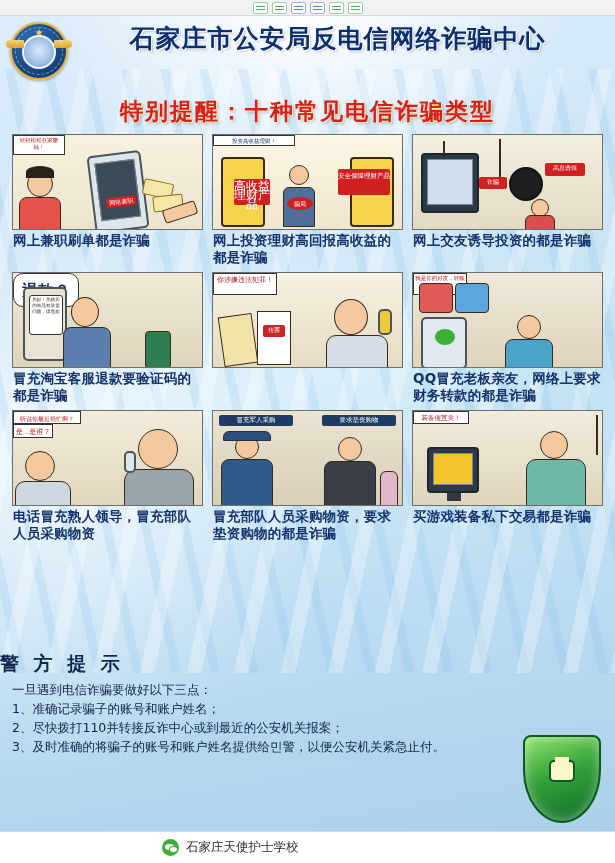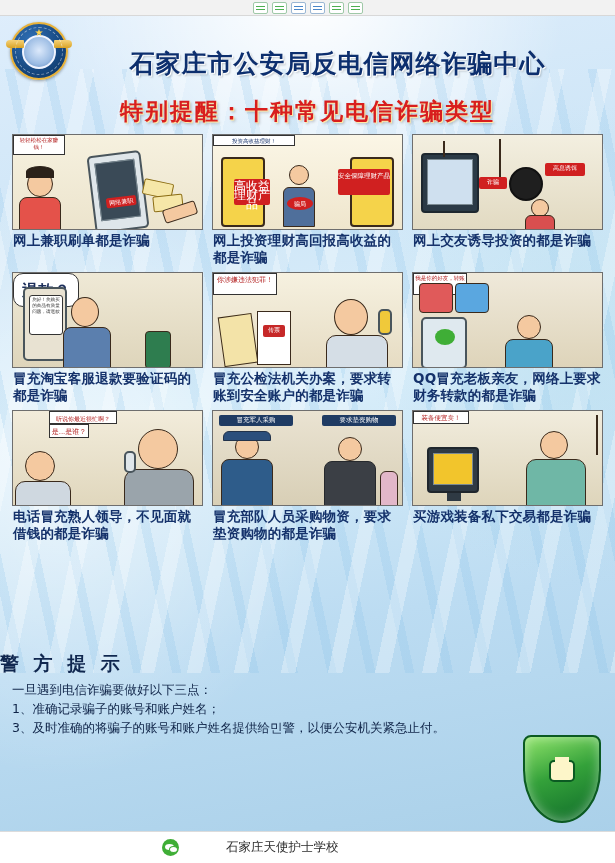--- a/index.html
+++ b/index.html
@@ -65,21 +65,21 @@
   }
   .topbar .tchip.alt { border-color: #9bb7d4; }
   .topbar .tchip.alt:after { background: #4a86c8; box-shadow: 0 3px 0 #4a86c8; }
 
   
   .header {
     position: absolute;
     top: 22px; left: 0; right: 0;
     height: 58px;
     display: flex;
-    align-items: flex-end;
+    align-items: flex-start;
     padding-left: 10px;
     z-index: 10;
   }
   .badge {
     width: 58px; height: 58px;
     border-radius: 50%;
     background: radial-gradient(circle at 35% 30%, #2f6fb5 0%, #16477f 60%, #0d3361 100%);
     border: 2px solid #e8b23a;
     position: relative;
     flex: 0 0 auto;
@@ -287,21 +287,20 @@
     left: 7px; top: 7px;
     width: 7px; height: 5px;
     background: #fff;
     border-radius: 50%;
     border: 1px solid #3fae36;
   }
   .footer-text {
     font-family: "DejaVu Sans", "Liberation Sans", sans-serif;
     font-size: 12.5px;
     color: #2d2d2d;
-    margin-left: 40px;
   }
 </style>
 </head>
 <body>
 
 <div class="topbar">
   <span class="tchip"></span>
   <span class="tchip"></span>
   <span class="tchip alt"></span>
   <span class="tchip alt"></span>
@@ -387,48 +386,47 @@
     <div class="card">
       <div class="art" style="background:linear-gradient(#f6f1e0,#e6dcc3);">
         <div class="bubble" style="right:6px;top:4px;width:64px;height:22px;font-size:7px;line-height:10px;color:#b32020;">你涉嫌违法犯罪！</div>
         <div class="fig" style="left:8px;top:42px;width:34px;height:50px;background:#f3e3a8;border:1.5px solid #3a2a1c;transform:rotate(-8deg);"></div>
         <div class="fig" style="left:44px;top:38px;width:34px;height:54px;background:#ffffff;border:1.5px solid #3a2a1c;"></div>
         <div class="redtag" style="position:absolute;left:50px;top:52px;width:22px;height:12px;background:#c62828;">传票</div>
         <div class="fig" style="right:34px;top:26px;width:34px;height:36px;border-radius:50%;background:#f4c9a0;border:1.5px solid #3a2a1c;"></div>
         <div class="fig" style="right:14px;top:62px;width:62px;height:34px;background:#d5dee6;border:1.5px solid #3a2a1c;border-radius:10px 10px 0 0;"></div>
         <div class="phone" style="position:absolute;right:10px;top:36px;width:14px;height:26px;background:#f0c93a;"></div>
       </div>
-      <div class="cap">冒充公检法机关办案，要求转账到安全账户的都是诈骗</div>
     </div>
 
     <div class="card">
       <div class="art" style="background:linear-gradient(#efe9da,#ded4ba);">
         <div class="fig" style="left:6px;top:10px;width:34px;height:30px;background:#e05a5a;border:1.5px solid #3a2a1c;border-radius:4px;"></div>
         <div class="fig" style="left:42px;top:10px;width:34px;height:30px;background:#5aa7e0;border:1.5px solid #3a2a1c;border-radius:4px;"></div>
         <div class="phone" style="position:absolute;left:8px;top:44px;width:46px;height:52px;background:#dfe9ef;">
           <div style="position:absolute;left:12px;top:10px;width:20px;height:16px;border-radius:50%;background:#3fae36;"></div>
         </div>
         <div class="bubble" style="left:96px;top:12px;width:54px;height:22px;">我是你的好友，转账</div>
         <div class="fig" style="left:104px;top:42px;width:24px;height:24px;border-radius:50%;background:#f4c9a0;border:1.5px solid #3a2a1c;"></div>
         <div class="fig" style="left:92px;top:66px;width:48px;height:30px;background:#4aa3c9;border:1.5px solid #3a2a1c;border-radius:8px 8px 0 0;"></div>
       </div>
       <div class="cap">QQ冒充老板亲友，网络上要求财务转款的都是诈骗</div>
     </div>
 
     <div class="card">
-      <div class="art" style="background:linear-gradient(#f2ecdb,#e0d7bd);padding-left:36px;">
+      <div class="art" style="background:linear-gradient(#f2ecdb,#e0d7bd);">
         <div class="bubble" style="left:40px;top:3px;width:68px;height:13px;line-height:11px;font-size:6px;">听说你最近很忙啊？</div>
         <div class="bubble" style="left:6px;top:22px;width:40px;height:14px;line-height:12px;font-size:7px;">是...是谁？</div>
         <div class="fig" style="left:12px;top:40px;width:30px;height:30px;border-radius:50%;background:#f4c9a0;border:1.5px solid #3a2a1c;"></div>
         <div class="fig" style="left:2px;top:70px;width:56px;height:26px;background:#cfd8e0;border:1.5px solid #3a2a1c;border-radius:10px 10px 0 0;"></div>
         <div class="fig" style="right:24px;top:18px;width:40px;height:40px;border-radius:50%;background:#f4c9a0;border:1.5px solid #3a2a1c;"></div>
         <div class="fig" style="right:8px;top:58px;width:70px;height:38px;background:#9aa4ab;border:1.5px solid #3a2a1c;border-radius:12px 12px 0 0;"></div>
         <div class="phone" style="position:absolute;right:66px;top:40px;width:12px;height:22px;"></div>
       </div>
-      <div class="cap">电话冒充熟人领导，不见面就借钱的都是诈骗</div>
+      <div class="cap">电话冒充熟人领导，冒充部队人员采购物资</div>
     </div>
 
     <div class="card">
       <div class="art" style="background:linear-gradient(#eae3d2,#d8cfb6);padding-left:20px;">
         <div class="redtag" style="position:absolute;left:6px;top:4px;width:74px;height:11px;line-height:11px;background:#1f3b63;font-size:6.5px;">冒充军人采购</div>
         <div class="redtag" style="position:absolute;right:6px;top:4px;width:74px;height:11px;line-height:11px;background:#1f3b63;font-size:6.5px;">要求垫资购物</div>
         <div class="fig" style="left:22px;top:24px;width:24px;height:24px;border-radius:50%;background:#f4c9a0;border:1.5px solid #3a2a1c;"></div>
         <div class="fig" style="left:10px;top:20px;width:48px;height:10px;background:#2c4f7c;border:1.5px solid #22324a;border-radius:6px 6px 0 0;"></div>
         <div class="fig" style="left:8px;top:48px;width:52px;height:48px;background:#2e5c8a;border:1.5px solid #3a2a1c;border-radius:8px 8px 0 0;"></div>
         <div class="fig" style="right:40px;top:26px;width:24px;height:24px;border-radius:50%;background:#f4c9a0;border:1.5px solid #3a2a1c;"></div>
@@ -450,20 +448,21 @@
       </div>
       <div class="cap">买游戏装备私下交易都是诈骗</div>
     </div>
 
   </div>
 
   <div class="tips-title">警 方 提 示</div>
   <div class="tips">
     <div class="line">一旦遇到电信诈骗要做好以下三点：</div>
     <div class="line">1、准确记录骗子的账号和账户姓名；</div>
+    <div class="line">2、尽快拨打110并转接反诈中心或到最近的公安机关报案；</div>
     <div class="line">3、及时准确的将骗子的账号和账户姓名提供给민警，以便公安机关紧急止付。</div>
   </div>
 
 
   <div class="shield"></div>
 </div>
 
 <div class="footer">
   <span class="wechat-ico"></span>
   <span class="footer-text">石家庄天使护士学校</span>

